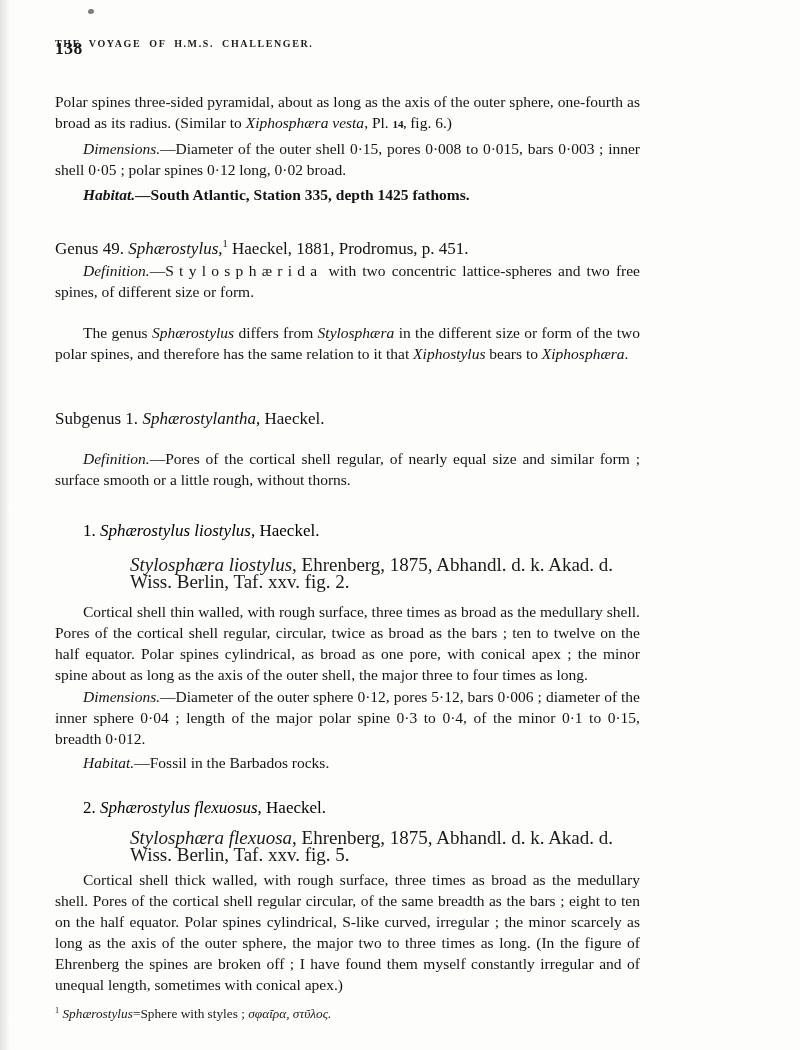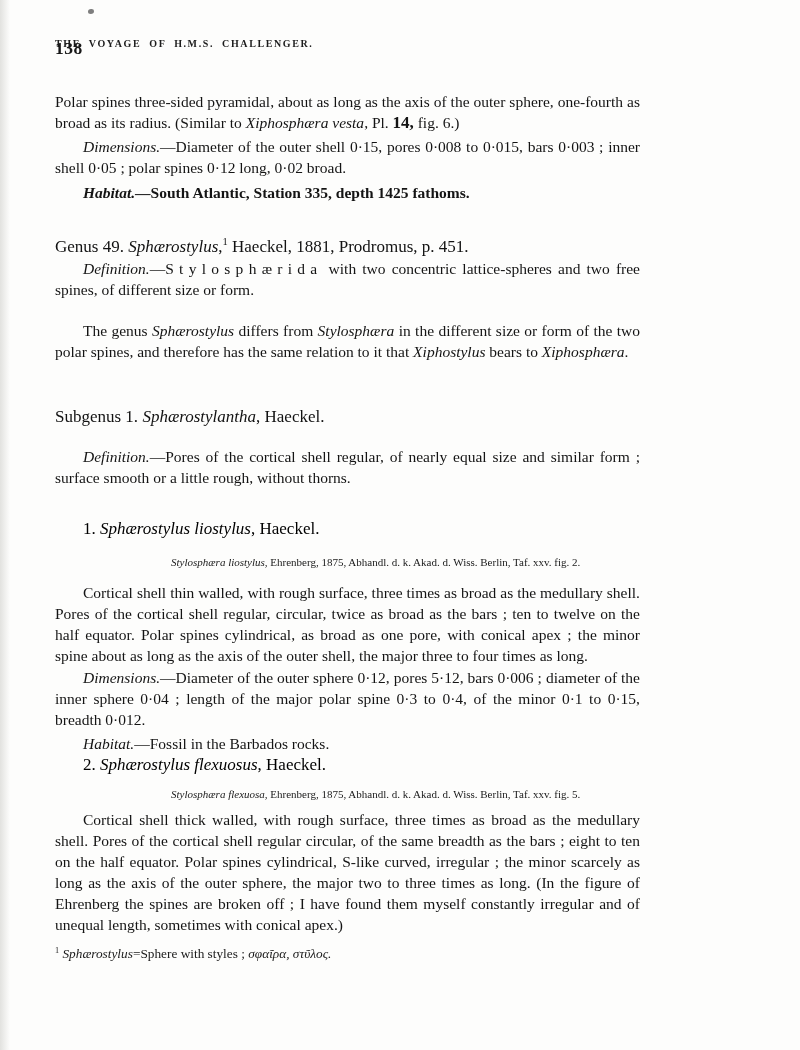--- a/index.html
+++ b/index.html
@@ -39,38 +39,38 @@
     color: #1c1c1c;
   }
   .body-text {
     font-size: 15.5px;
     line-height: 21px;
     text-align: justify;
     color: #141414;
   }
   .indent { text-indent: 28px; }
   .it { font-style: italic; }
-  .bd { font-weight: bold; font-size: 17px; }
+  .bd { font-weight: bold; font-size: 11px; }
   .sup { vertical-align: super; font-size: .62em; line-height: 0; }
   .spaced { letter-spacing: .34em; }
   .center-head {
     text-align: left;
     font-size: 17px;
     line-height: 22px;
     color: #121212;
   }
   .species-head {
     margin-left: 28px;
     font-size: 17px;
     line-height: 22px;
     color: #000000;
   }
   .citation {
-    margin-left: 116px;
-    font-size: 11px;
+    margin-left: 75px;
+    font-size: 19px;
     line-height: 17px;
     color: #1a1a1a;
     font-family: Liberation Serif, serif;
   }
   .footnote {
     text-align: left;
     font-size: 13.3px;
     line-height: 17px;
     color: #1a1a1a;
   }
@@ -81,21 +81,21 @@
   .mt-h1  { margin-top: 33px; }
   .mt-p4  { }
   .mt-p5  { margin-top: 20px; }
   .mt-h2  { margin-top: 44px; }
   .mt-p6  { margin-top: 18px; }
   .mt-h3  { margin-top: 30px; }
   .mt-c1  { margin-top: 14px; }
   .mt-p7  { margin-top: 11px; }
   .mt-p8  { margin-top: 1px;  }
   .mt-p9  { margin-top: 3px;  }
-  .mt-h4  { }
+  .mt-h4  { margin-top: 24px; }
   .mt-c2  { margin-top: 10px; }
   .mt-p10 { margin-top: 6px;  }
   .mt-fn  { margin-top: 10px; }
 </style>
 </head>
 <body>
 
 <div class="speck"></div>
 
 <div class="page-inner">

